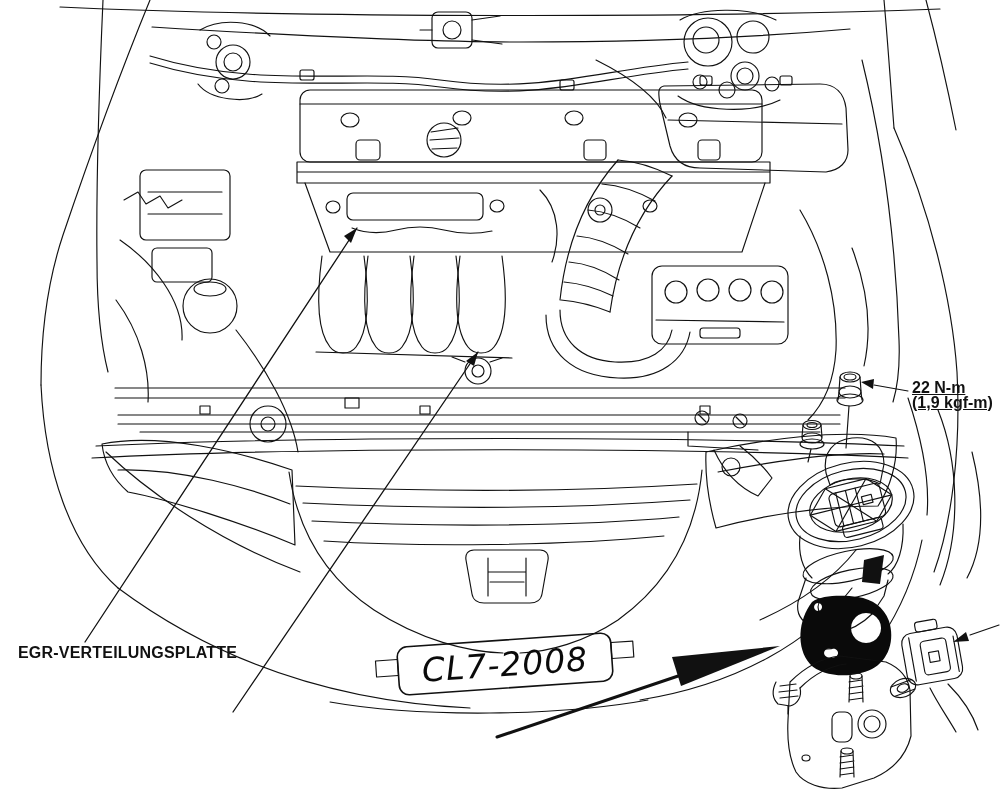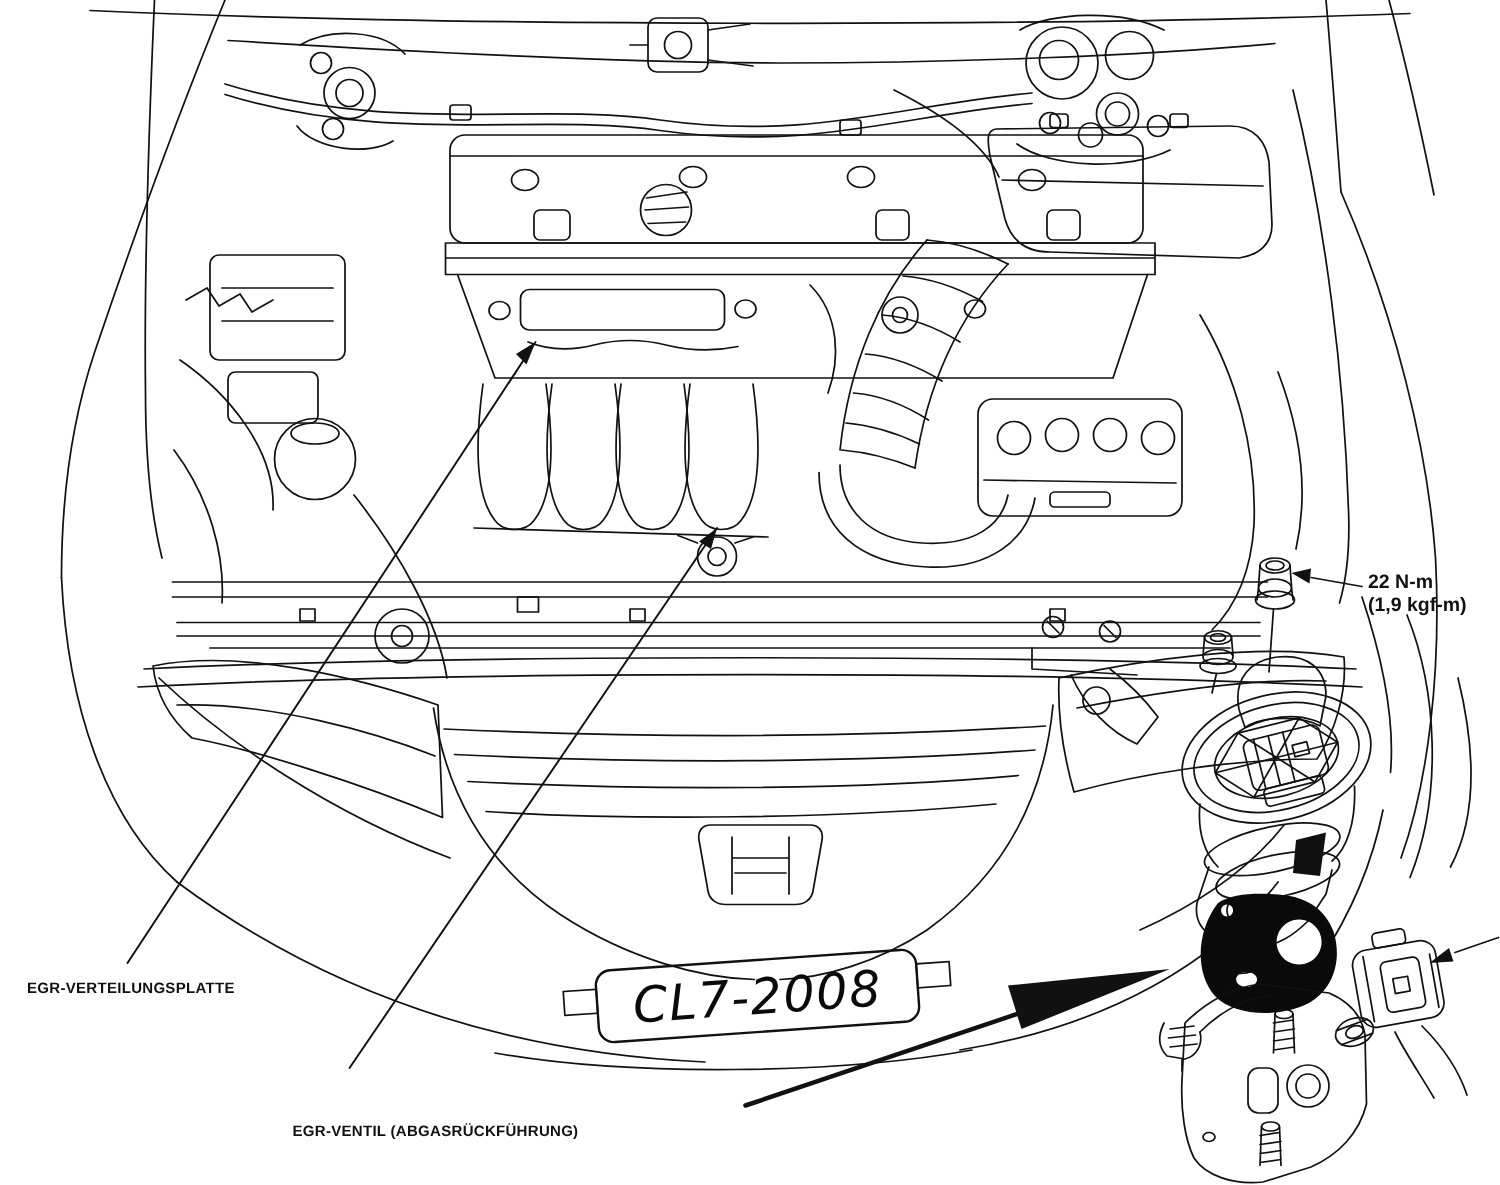--- a/index.html
+++ b/index.html
@@ -1,22 +1,22 @@
 <!DOCTYPE html>
 <html><head>
 <meta charset="utf-8">
 <style>
   html,body{margin:0;padding:0;background:#fff;}
   #stage{position:relative;width:1000px;height:790px;background:#fff;overflow:hidden;
          font-family:"Liberation Sans",sans-serif;color:#111;}
   #lineart{position:absolute;left:0;top:0;}
-  .caption{position:absolute;font-weight:bold;font-size:10px;letter-spacing:.2px;white-space:nowrap;margin-top:10px;}
+  .caption{position:absolute;font-weight:bold;font-size:16px;letter-spacing:.2px;white-space:nowrap;}
   #label-plate{left:18px;top:644px;}
   #label-valve{left:195px;top:739px;}
-  #torque{position:absolute;left:912px;top:380px;font-weight:bold;font-size:13px;line-height:15px;white-space:nowrap;}
+  #torque{position:absolute;left:912px;top:380px;font-weight:bold;font-size:16px;line-height:15px;white-space:nowrap;text-decoration:underline;}
   #plate-text{position:absolute;left:398px;top:638px;width:214px;height:52px;
               display:flex;align-items:center;justify-content:center;
               font-family:"DejaVu Sans","Liberation Sans",sans-serif;
               font-style:italic;font-size:33px;letter-spacing:1px;color:#0a0a0a;
               transform:rotate(-4deg);}
 </style>
 </head>
 <body>
 
 <div id="stage">
@@ -330,21 +330,20 @@
         <ellipse cx="903" cy="688" rx="13" ry="9"></ellipse>
         <ellipse cx="903" cy="688" rx="6" ry="4"></ellipse>
         <path d="M892,683 L914,683 M892,693 L914,693"></path>
       </g>
     </g>
   </g>
 </svg>
 
 <div class="caption" id="label-plate">EGR-VERTEILUNGSPLATTE</div>
 
-<div class="caption" id="label-valve">EGR-VENTIL (ABGASRÜCKFÜHRUNG)</div>
 
 <div id="torque">
   <div>22 N-m</div>
   <div>(1,9 kgf-m)</div>
 </div>
 
 <div id="plate-text">CL7-2008</div>
 
 </div>
 

